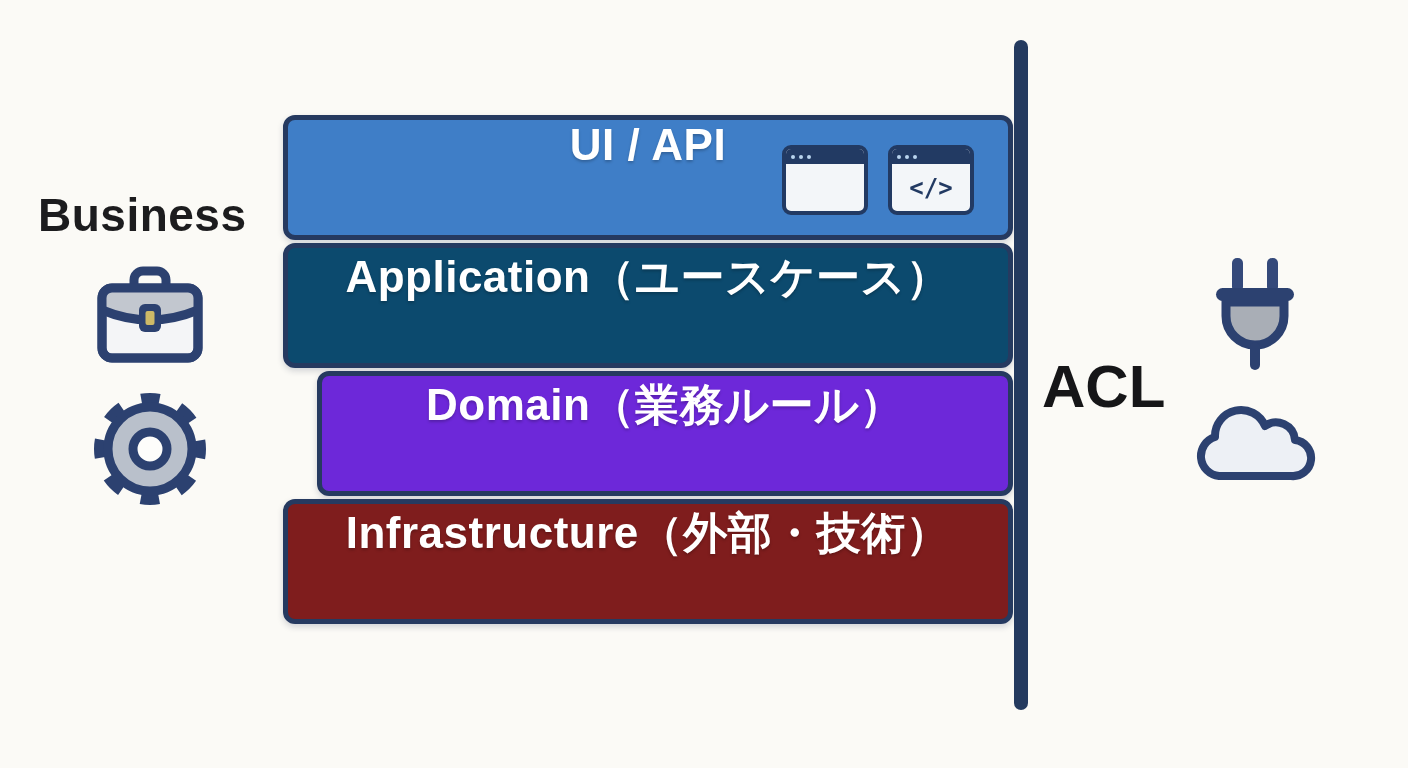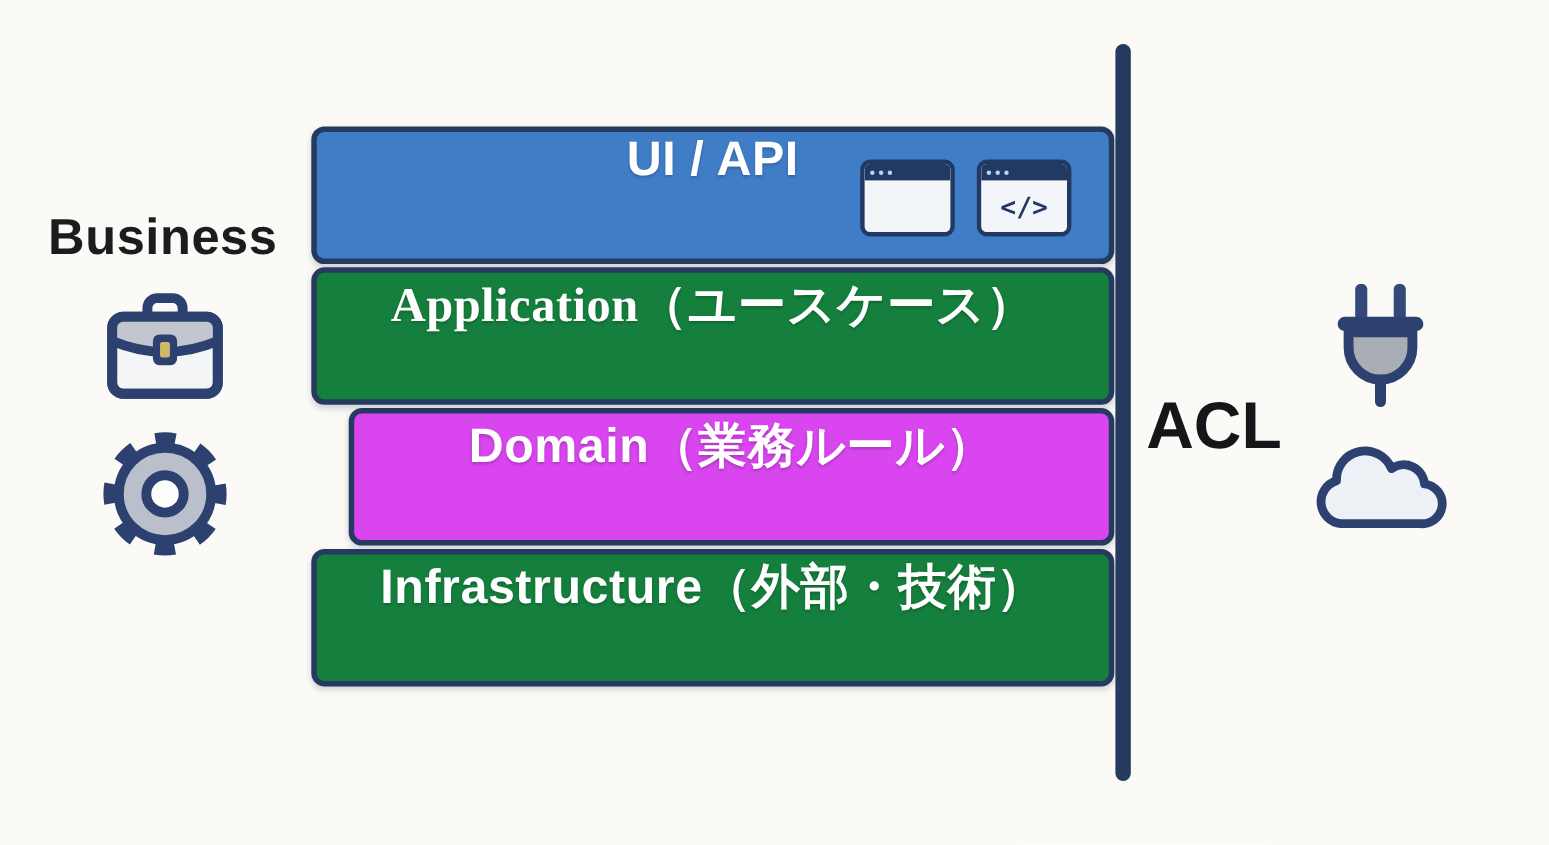--- a/index.html
+++ b/index.html
@@ -7,21 +7,21 @@
   body { font-family:"Liberation Sans","DejaVu Sans",sans-serif; }
 
   .canvas {
     position:relative; width:1408px; height:768px;
     background:#fbfaf6;
   }
 
   
   .side-label {
     position:absolute; font-size:46px; font-weight:700; color:#1c1c1e;
-    text-align:center; letter-spacing:0.5px;
+    text-align:left; letter-spacing:0.5px;
   }
   .business-label { left:38px; top:188px; width:220px; }
   .external-label { left:1120px; top:186px; width:272px; }
   .acl-label { position:absolute; left:1042px; top:352px; font-size:60px; font-weight:700; color:#161618; }
 
   
   .stack { position:absolute; left:283px; top:115px; width:730px; }
   .layer {
     position:relative; height:125px; margin-bottom:3px;
     border:5px solid #263a60; border-radius:12px;
@@ -104,29 +104,29 @@
             <span class="win-dot"></span>
             <span class="win-dot"></span>
           </div>
           <div class="win-body">
             <span class="code-glyph">&lt;/&gt;</span>
           </div>
         </div>
       </div>
     </div>
 
-    <div class="layer" style="background-color: #15803d; font-family: Liberation Serif, serif;">
+    <div class="layer" style="background-color: #0c4a6e;">
       <span class="layer-label">Application（ユースケース）</span>
     </div>
 
-    <div class="layer" style="background-color: #d946ef; margin-left: 34px;">
+    <div class="layer" style="background-color: #6d28d9; margin-left: 34px;">
       <span class="layer-label">Domain（業務ルール）</span>
     </div>
 
-    <div class="layer" style="background-color: #15803d;">
+    <div class="layer" style="background-color: #7f1d1d;">
       <span class="layer-label">Infrastructure（外部・技術）</span>
     </div>
 
   </div>
 
   <div class="vline" style="background-color: rgb(36, 58, 95);"></div>
   <div class="acl-label">ACL</div>
 
 
   <div class="icon-abs plug-pos">

